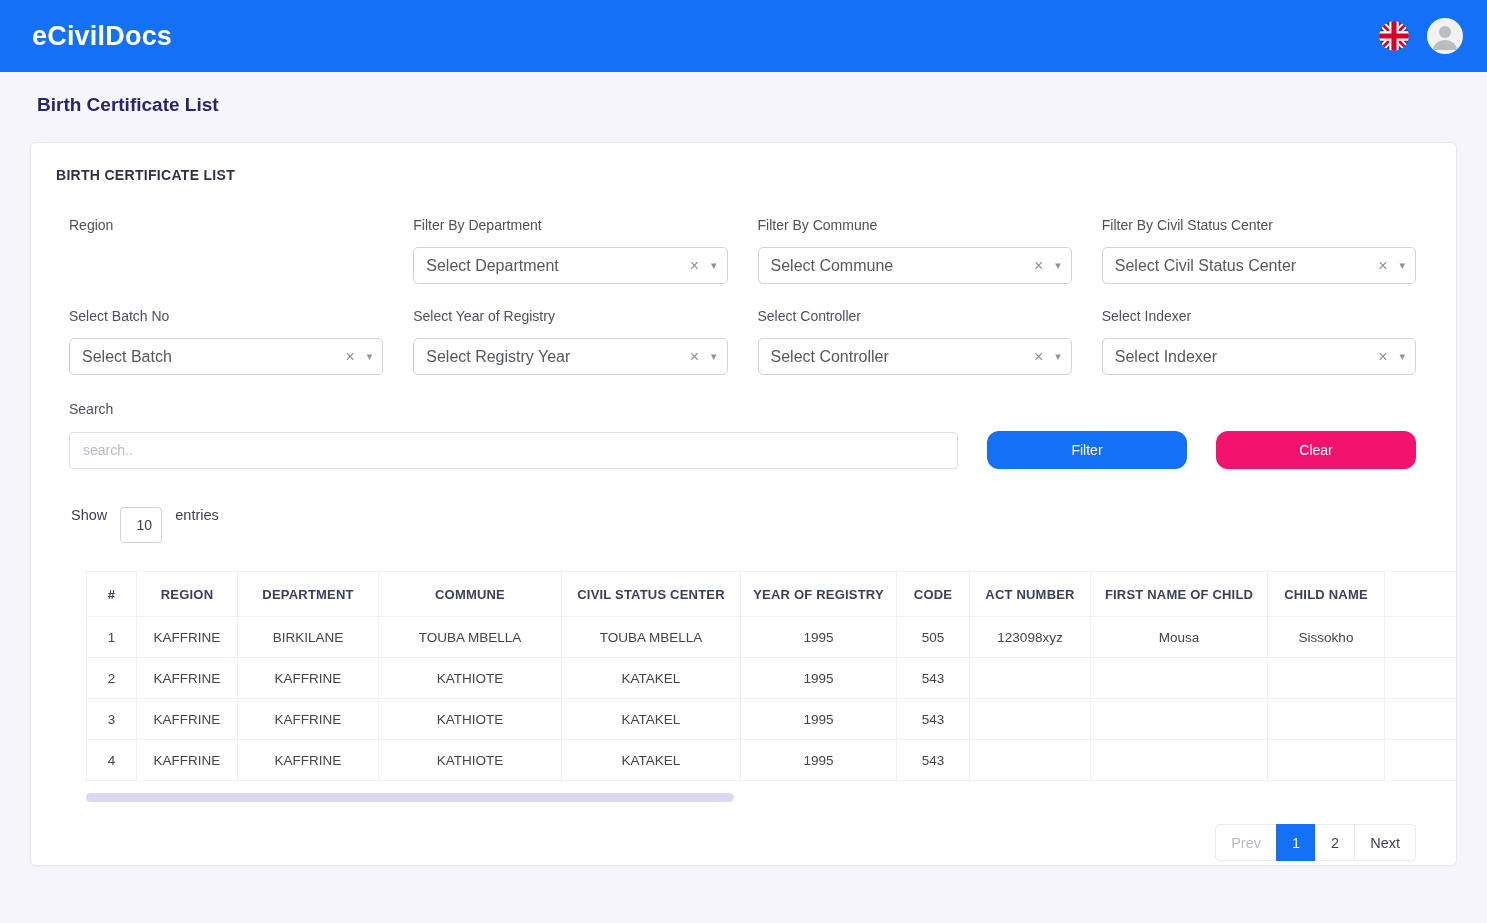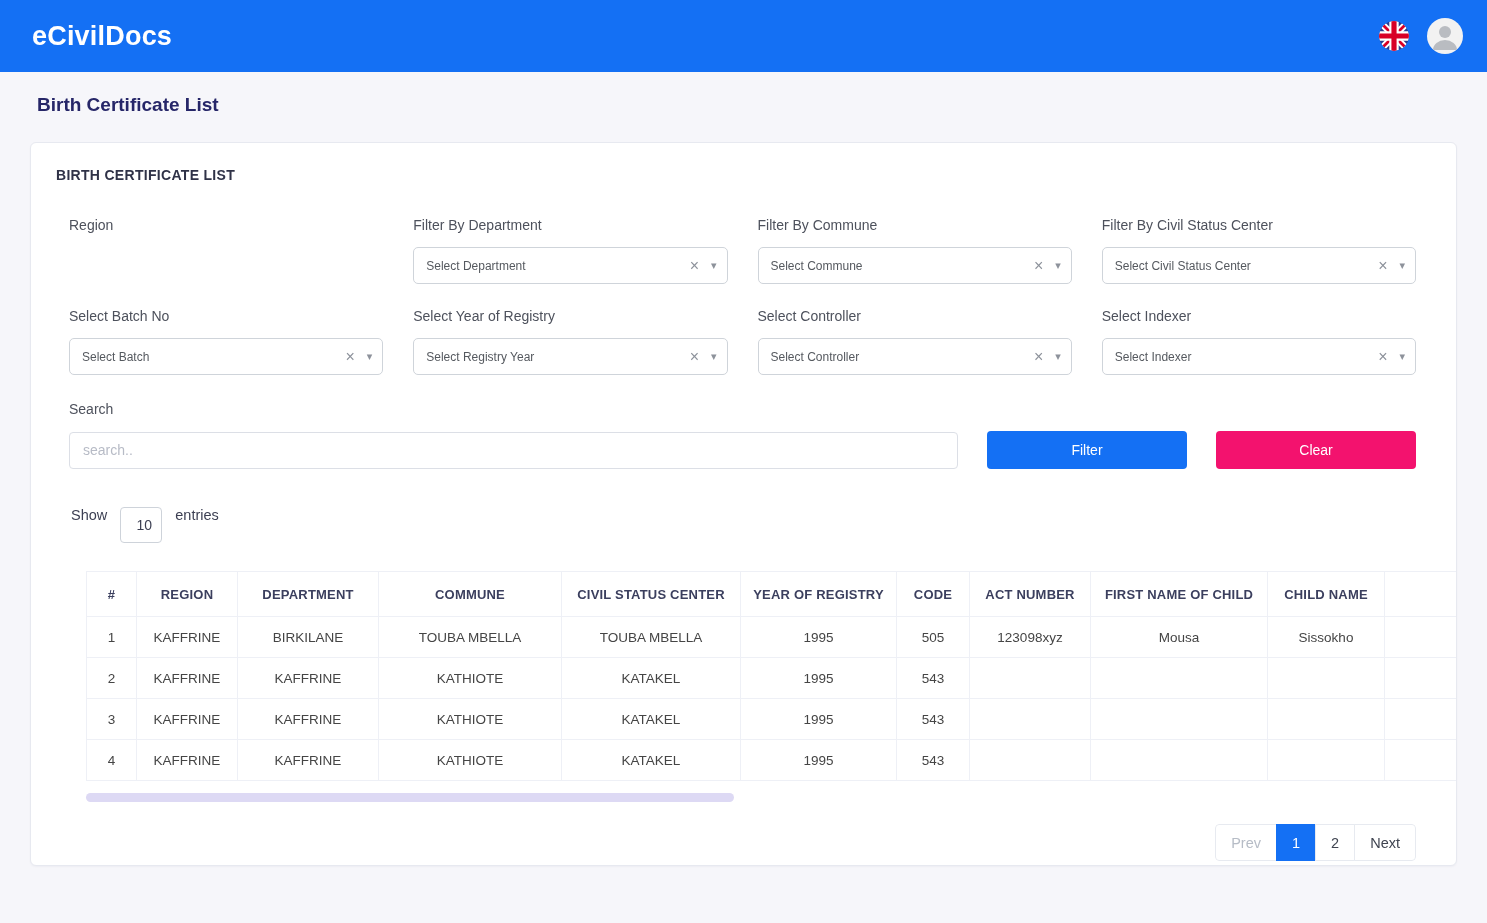--- a/index.html
+++ b/index.html
@@ -54,35 +54,35 @@
   .field-label{ font-size:14px; color:#4d515c; margin-bottom:14px; }
   .region-input{
     width:100%; height:37px; background:#f3f3f9; border:1px solid #f0f0f7; border-radius:5px;
     padding:0 13px; font-size:14px; color:#4b4e63; font-family:inherit; outline:none;
   }
   .select-box{
     width:100%; height:37px; background:#fff; border:1px solid #cfd4da; border-radius:5px;
     display:flex; align-items:center; justify-content:space-between;
     padding:0 10px 0 12px; cursor:pointer;
   }
-  .select-text{ font-size:12px; color:#55595f; }
+  .select-text{ font-size:16px; color:#55595f; }
   .select-icons{ display:flex; align-items:center; gap:12px; }
   .clear-x{ font-size:16px; color:#8d929b; line-height:1; }
   .caret{ font-size:11px; color:#8d929b; line-height:1; }
 
   
   .search-label{ font-size:14px; color:#4d515c; margin:26px 40px 14px 38px; }
   .search-row{ display:flex; align-items:center; gap:29px; margin:0 40px 0 38px; }
   .search-input{
     flex:1; height:37px; border:1px solid #dcdfe6; border-radius:4px;
     padding:0 13px; font-size:14px; color:#444; font-family:inherit; outline:none;
   }
   .search-input::placeholder{ color:#b7bbc6; }
   .btn{
-    width:200px; height:38px; border:none; border-radius:4px; cursor:pointer;
+    width:200px; height:38px; border:none; border-radius:12px; cursor:pointer;
     font-size:14px; color:#fff; font-family:inherit;
   }
   .btn-filter{ background:var(--brand-blue); }
   .btn-clear{ background:var(--accent-pink); }
 
   
   .show-row{ display:flex; align-items:flex-start; gap:13px; margin:38px 0 0 40px; font-size:14.5px; color:#3c3f52; }
   .show-input{
     width:42px; height:36px; border:1px solid #ced3da; border-radius:4px;
     text-align:center; font-size:14px; color:#3c3f52; font-family:inherit; outline:none; padding-left:6px;

